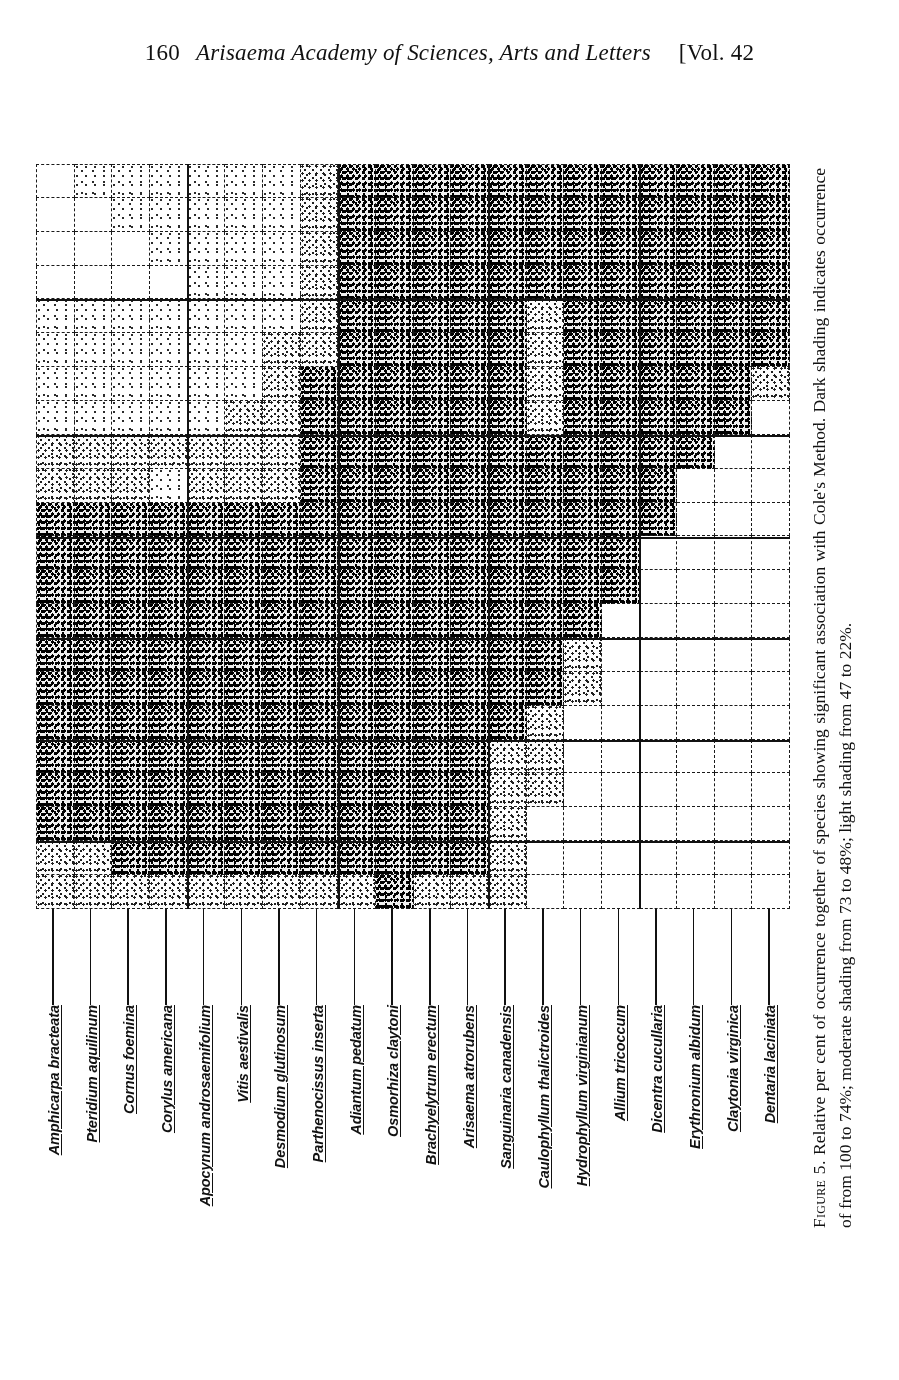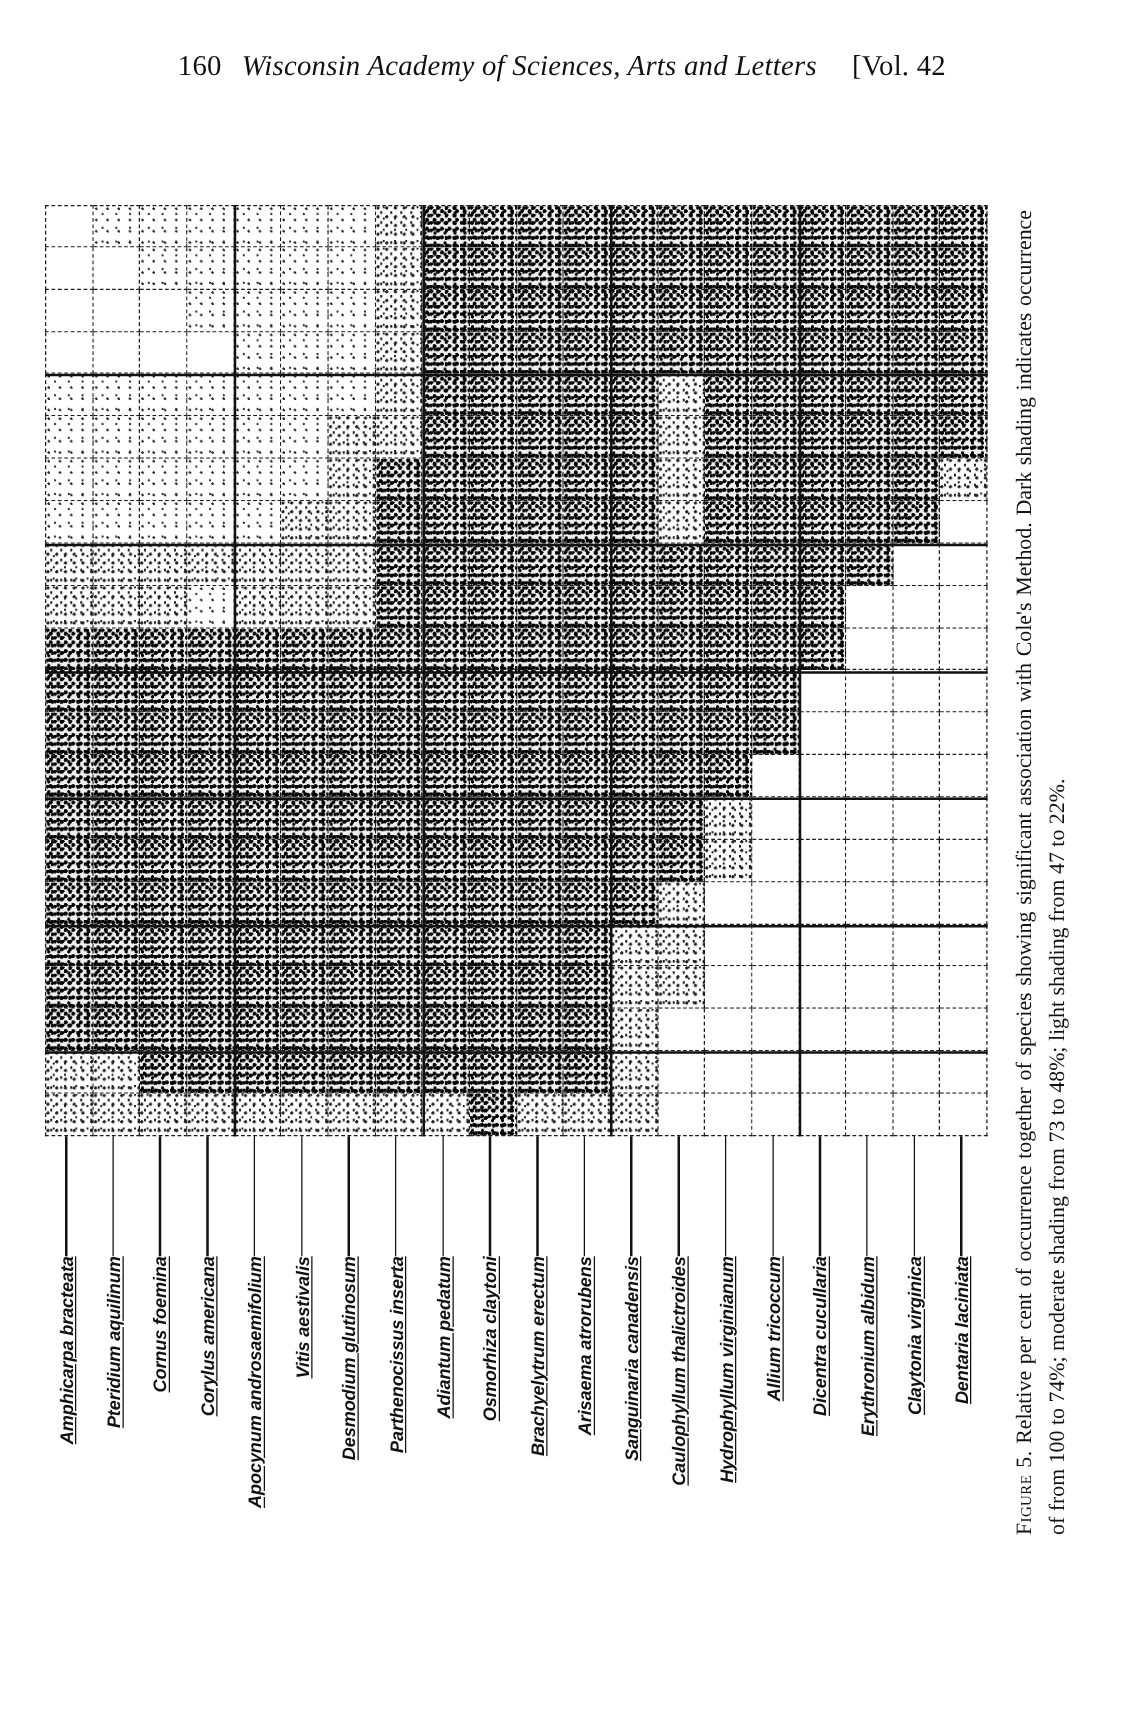--- a/index.html
+++ b/index.html
@@ -168,21 +168,21 @@
   }
   #caption .figlabel {
     font-variant: small-caps;
     letter-spacing: 0.3px;
   }
 </style>
 </head>
 <body>
 
 <div id="running-head">
-  <span class="pg">160</span><span class="ttl">Wisconsin Academy of Sciences, Arts and Letters</span><span class="vol">[Vol. 42</span>
+  <span class="pg">160</span><span class="ttl">Arisaema Academy of Sciences, Arts and Letters</span><span class="vol">[Vol. 42</span>
 </div>
 
 <div id="figure-area">
   <div id="matrix">
       <div class="mrow" style="height: 33.8636px;">
         <div class="cell s0"></div>
         <div class="cell s1"></div>
         <div class="cell s1"></div>
         <div class="cell s1"></div>
         <div class="cell s1"></div>

